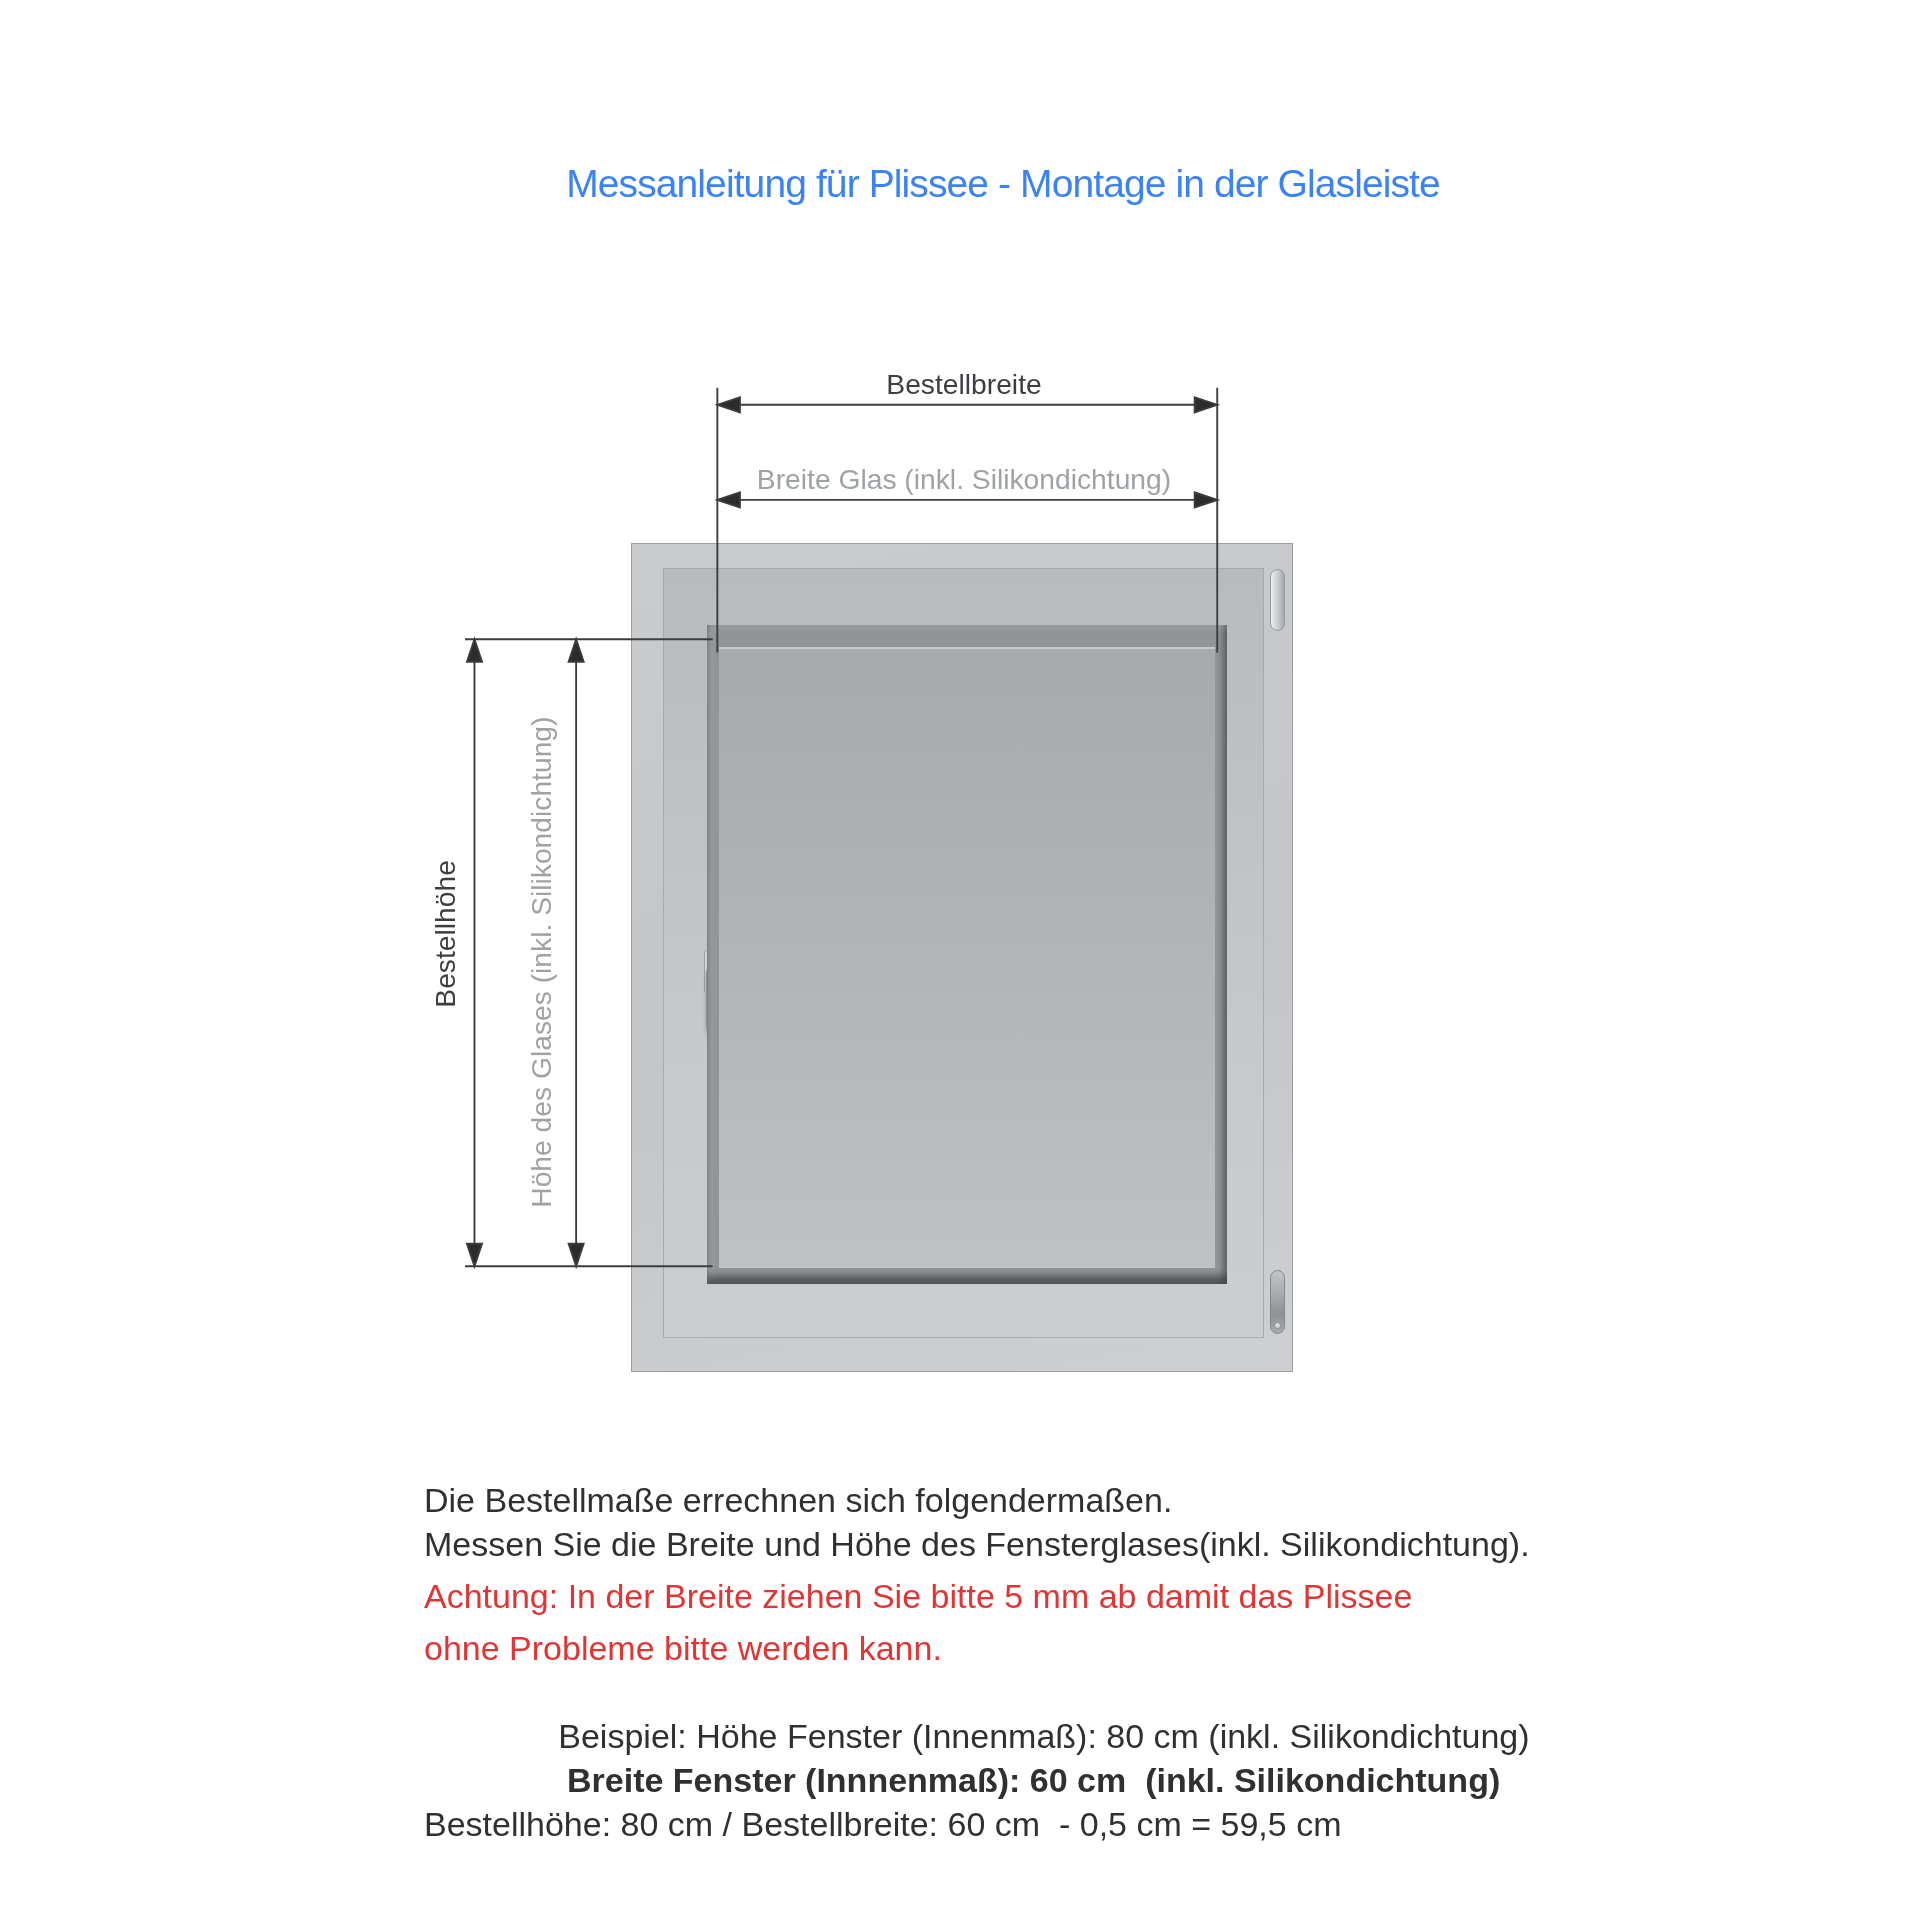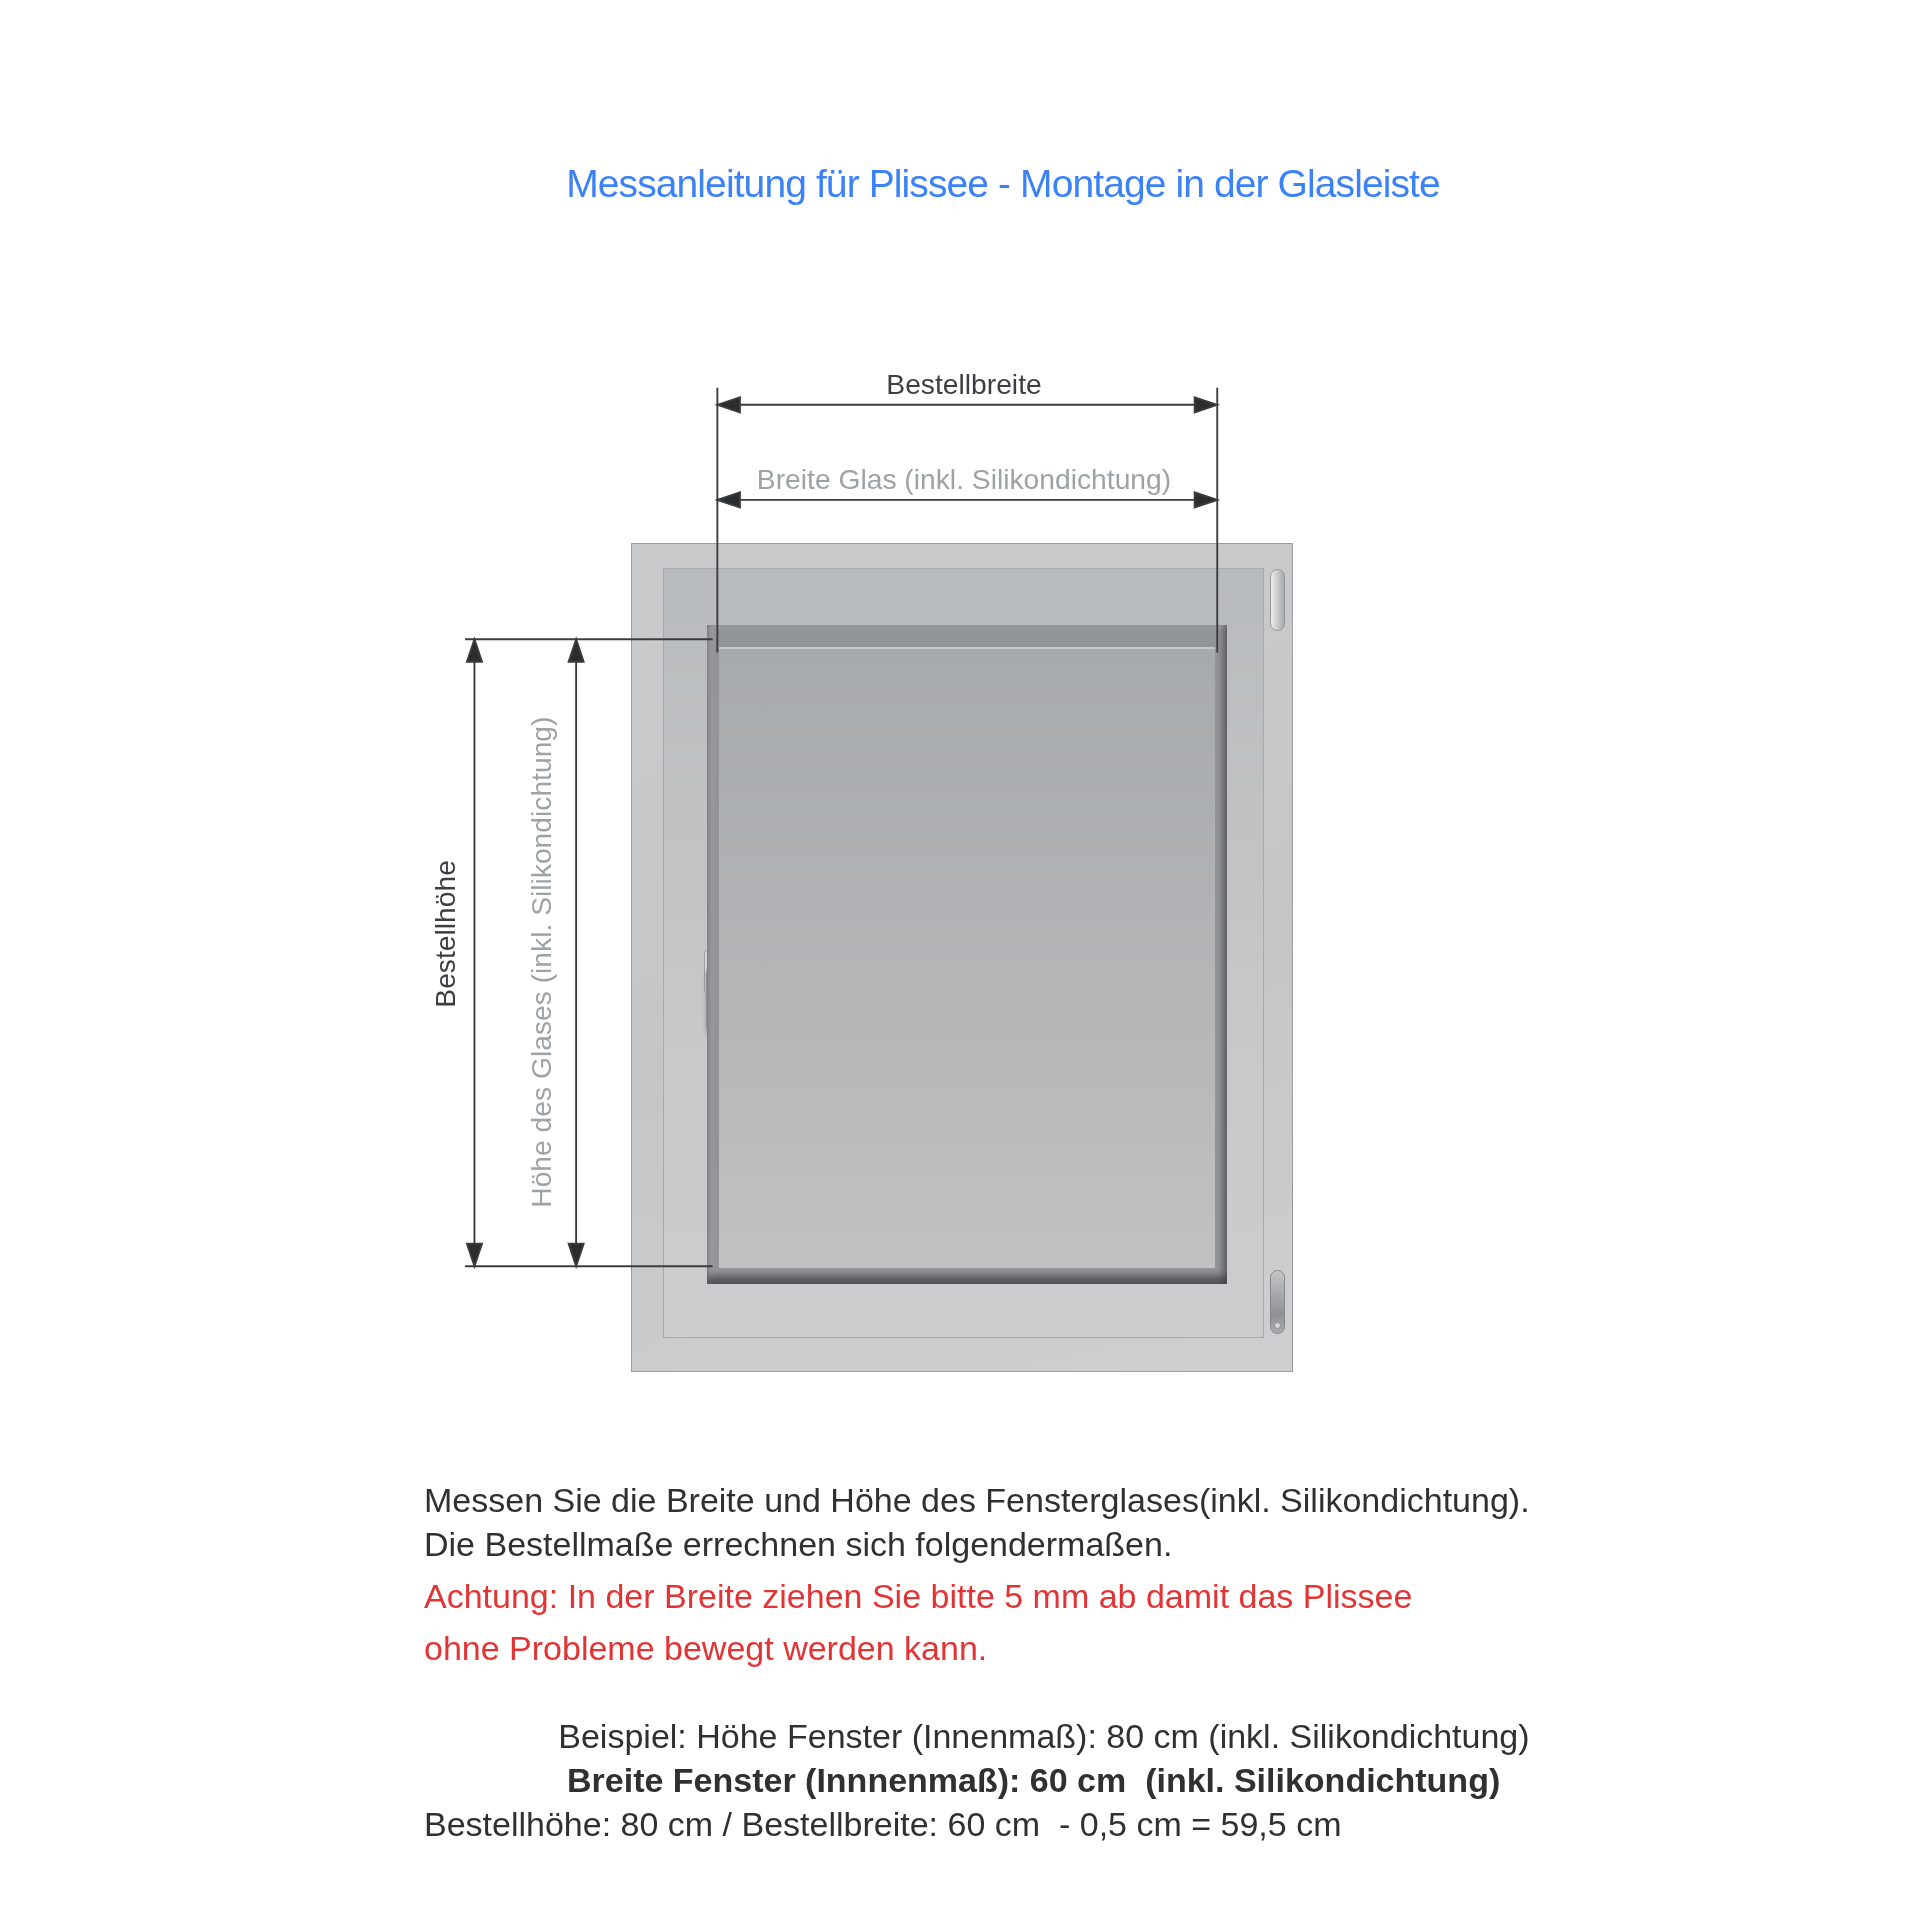--- a/index.html
+++ b/index.html
@@ -124,23 +124,23 @@
       <polygon points="612,1345 604,1321 620,1321"></polygon>
     </g>
 
     <text class="lbl-dark" x="1024" y="419" text-anchor="middle">Bestellbreite</text>
     <text class="lbl-gray" x="1024" y="519" text-anchor="middle">Breite Glas (inkl. Silikondichtung)</text>
     <text class="lbl-dark" x="483" y="992" text-anchor="middle" transform="rotate(-90 483 992)">Bestellhöhe</text>
     <text class="lbl-gray" x="585" y="1022" text-anchor="middle" transform="rotate(-90 585 1022)">Höhe des Glases (inkl. Silikondichtung)</text>
   </svg>
 
   <div class="instructions">
+    <p class="line">Die Bestellmaße errechnen sich folgendermaßen.</p>
     <p class="line">Messen Sie die Breite und Höhe des Fensterglases(inkl. Silikondichtung).</p>
-    <p class="line">Die Bestellmaße errechnen sich folgendermaßen.</p>
     <p class="line red">Achtung: In der Breite ziehen Sie bitte 5 mm ab damit das Plissee</p>
-    <p class="line red">ohne Probleme bewegt werden kann.</p>
+    <p class="line red">ohne Probleme bitte werden kann.</p>
     <p class="line gap">Beispiel: Höhe Fenster (Innenmaß): 80 cm (inkl. Silikondichtung)</p>
     <p class="line indent">Breite Fenster (Innnenmaß): 60 cm  (inkl. Silikondichtung)</p>
     <p class="line">Bestellhöhe: 80 cm / Bestellbreite: 60 cm  - 0,5 cm = 59,5 cm</p>
   </div>
 
 </div>
 
 
 </body></html>

